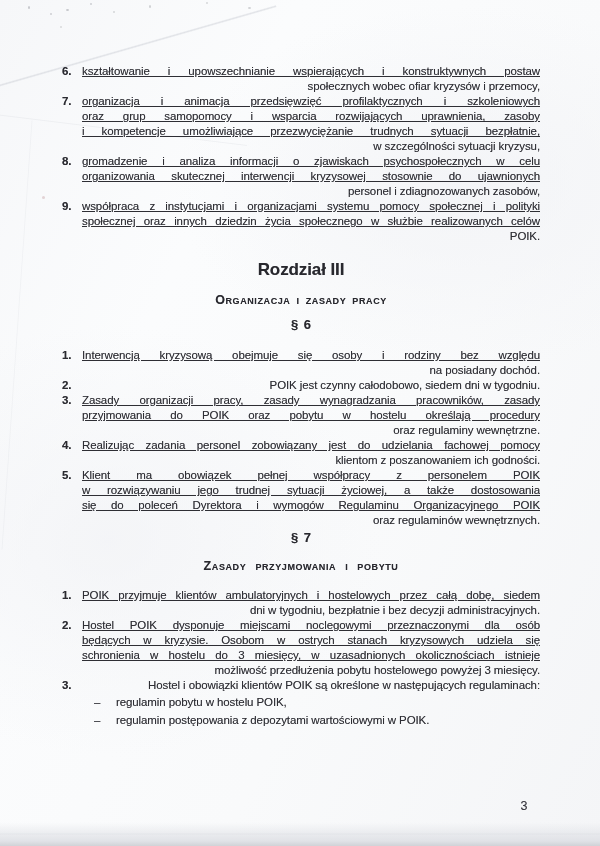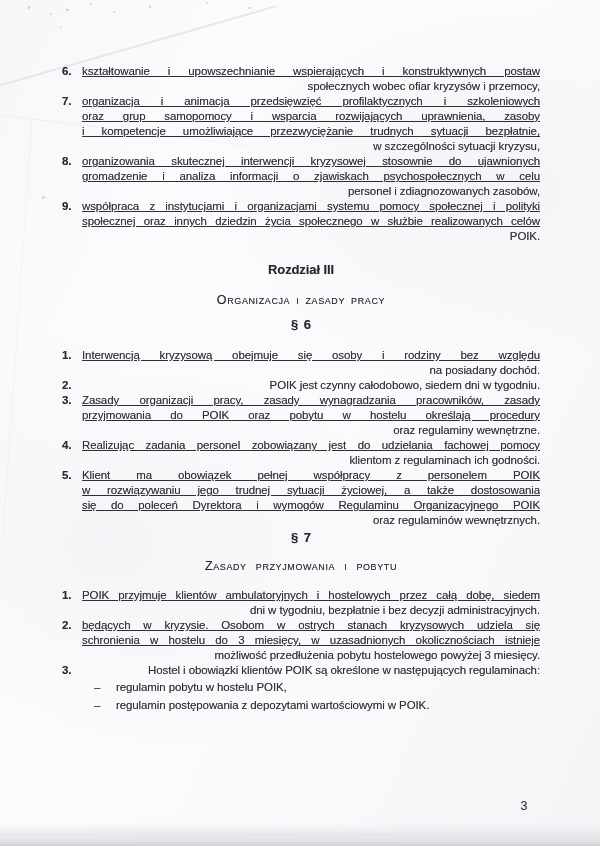--- a/index.html
+++ b/index.html
@@ -33,23 +33,23 @@
   .li { display:flex; }
   .num { flex:0 0 20px; width:20px; font-weight:bold; color:#2a2a30; }
   .lines { flex:1; min-width:0; }
   .lines > div { height:15px; overflow:hidden; }
   .jl { text-align:justify; text-align-last:justify;text-decoration:underline; }
   .ll { text-align:right; }
 
   .sub { display:flex; height:18px !important; line-height:18px; }
   .dash { flex:0 0 22px; width:22px; margin-left:12px; }
 
-  .h-chapter { text-align:center; font-weight:bold; font-size:13px; line-height:15px;
+  .h-chapter { text-align:center; font-weight:bold; font-size:17px; line-height:15px;
                margin-top:18px; color:#28282e; }
-  .h-sc { text-align:center; font-weight:normal; font-size:12.5px; line-height:15px;
+  .h-sc { text-align:center; font-weight:bold; font-size:12.5px; line-height:15px;
           font-variant:small-caps; letter-spacing:.6px; word-spacing:2px;
           margin-top:16px; color:#28282e; }
   .h-para { text-align:center; font-weight:bold; font-size:13px; line-height:15px;
             word-spacing:2px; margin-top:9px; color:#28282e; }
   .h-para.h7 { margin-top:2px; }
   .h-sc.h7s { margin-top:14px; word-spacing:5px; }
   .list-s6 { margin-top:16px; }
   .list-s7 { margin-top:14px; }
 
   .pageno { position:absolute; left:512px; top:799px; width:24px; text-align:center;
@@ -88,22 +88,22 @@
           <div class="lines">
             <div class="jl">organizacja i animacja przedsięwzięć profilaktycznych i szkoleniowych</div>
             <div class="jl">oraz grup samopomocy i wsparcia rozwijających uprawnienia, zasoby</div>
             <div class="jl">i kompetencje umożliwiające przezwyciężanie trudnych sytuacji bezpłatnie,</div>
             <div class="ll">w szczególności sytuacji kryzysu,</div>
           </div>
         </div>
         <div class="li">
           <span class="num">8.</span>
           <div class="lines">
+            <div class="jl">gromadzenie i analiza informacji o zjawiskach psychospołecznych w celu</div>
             <div class="jl">organizowania skutecznej interwencji kryzysowej stosownie do ujawnionych</div>
-            <div class="jl">gromadzenie i analiza informacji o zjawiskach psychospołecznych w celu</div>
             <div class="ll">personel i zdiagnozowanych zasobów,</div>
           </div>
         </div>
         <div class="li">
           <span class="num">9.</span>
           <div class="lines">
             <div class="jl">współpraca z instytucjami i organizacjami systemu pomocy społecznej i polityki</div>
             <div class="jl">społecznej oraz innych dziedzin życia społecznego w służbie realizowanych celów</div>
             <div class="ll">POIK.</div>
           </div>
@@ -133,21 +133,21 @@
           <div class="lines">
             <div class="jl">Zasady organizacji pracy, zasady wynagradzania pracowników, zasady</div>
             <div class="jl">przyjmowania do POIK oraz pobytu w hostelu określają procedury</div>
             <div class="ll">oraz regulaminy wewnętrzne.</div>
           </div>
         </div>
         <div class="li">
           <span class="num">4.</span>
           <div class="lines">
             <div class="jl">Realizując zadania personel zobowiązany jest do udzielania fachowej pomocy</div>
-            <div class="ll">klientom z regulaminach ich godności.</div>
+            <div class="ll">klientom z poszanowaniem ich godności.</div>
           </div>
         </div>
         <div class="li">
           <span class="num">5.</span>
           <div class="lines">
             <div class="jl">Klient ma obowiązek pełnej współpracy z personelem POIK</div>
             <div class="jl">w rozwiązywaniu jego trudnej sytuacji życiowej, a także dostosowania</div>
             <div class="jl">się do poleceń Dyrektora i wymogów Regulaminu Organizacyjnego POIK</div>
             <div class="ll">oraz regulaminów wewnętrznych.</div>
           </div>
@@ -161,20 +161,21 @@
         <div class="li">
           <span class="num">1.</span>
           <div class="lines">
             <div class="jl">POIK przyjmuje klientów ambulatoryjnych i hostelowych przez całą dobę, siedem</div>
             <div class="ll">dni w tygodniu, bezpłatnie i bez decyzji administracyjnych.</div>
           </div>
         </div>
         <div class="li">
           <span class="num">2.</span>
           <div class="lines">
+            <div class="jl">Hostel POIK dysponuje miejscami noclegowymi przeznaczonymi dla osób</div>
             <div class="jl">będących w kryzysie. Osobom w ostrych stanach kryzysowych udziela się</div>
             <div class="jl">schronienia w hostelu do 3 miesięcy, w uzasadnionych okolicznościach istnieje</div>
             <div class="ll">możliwość przedłużenia pobytu hostelowego powyżej 3 miesięcy.</div>
           </div>
         </div>
         <div class="li">
           <span class="num">3.</span>
           <div class="lines">
             <div class="ll">Hostel i obowiązki klientów POIK są określone w następujących regulaminach:</div>
             <div class="sub">

